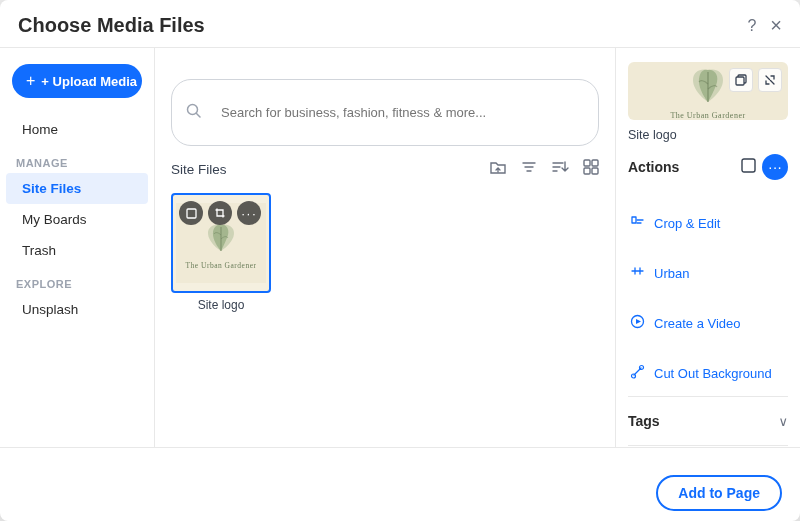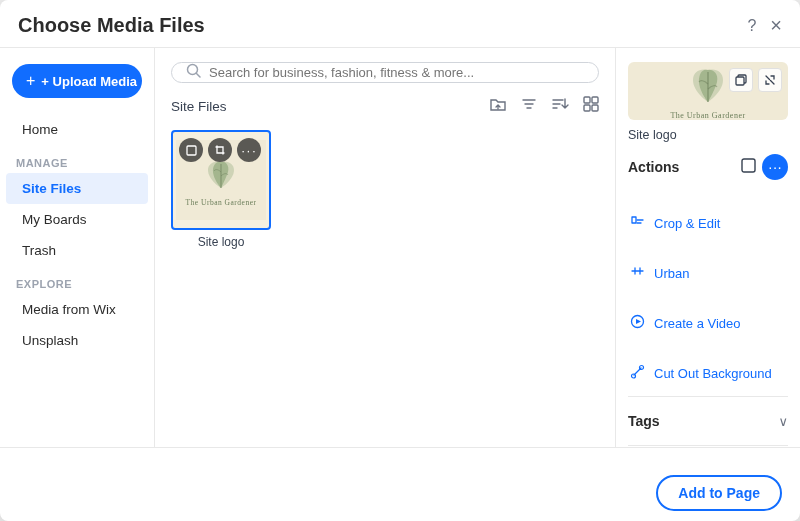--- a/index.html
+++ b/index.html
@@ -107,23 +107,24 @@
       display: flex;
       flex-direction: column;
       padding: 14px 16px;
       overflow: hidden;
     }
     .search-bar {
       display: flex;
       align-items: center;
       border: 1.5px solid #d1d5db;
       border-radius: 20px;
-      padding: 0 14px;
+      padding: 23px 14px;
       margin-bottom: 12px;
-      gap: 8px;
+      gap: 20px;
+      margin-top: 17px;
     }
     .search-bar input {
       border: none;
       outline: none;
       font-size: 13px;
       color: #6b7280;
       width: 100%;
       background: transparent;
     }
     .search-icon-svg { color: #9ca3af; flex-shrink: 0; }
@@ -359,23 +360,20 @@
       <div class="sidebar-item active">
         <span>Site Files</span>
       </div>
       <div class="sidebar-item">
         <span>My Boards</span>
       </div>
       <div class="sidebar-item">
         <span>Trash</span>
       </div>
       <div class="sidebar-section-label">EXPLORE</div>
-      <div class="sidebar-item">
-        <span>Media from Wix</span>
-      </div>
       <div class="sidebar-item">
         <span>Unsplash</span>
       </div>
     </div>
 
     <div class="main-content">
 
       <div class="search-bar">
         <span class="search-icon-svg">
           <svg width="15" height="15" viewBox="0 0 15 15" fill="none">

